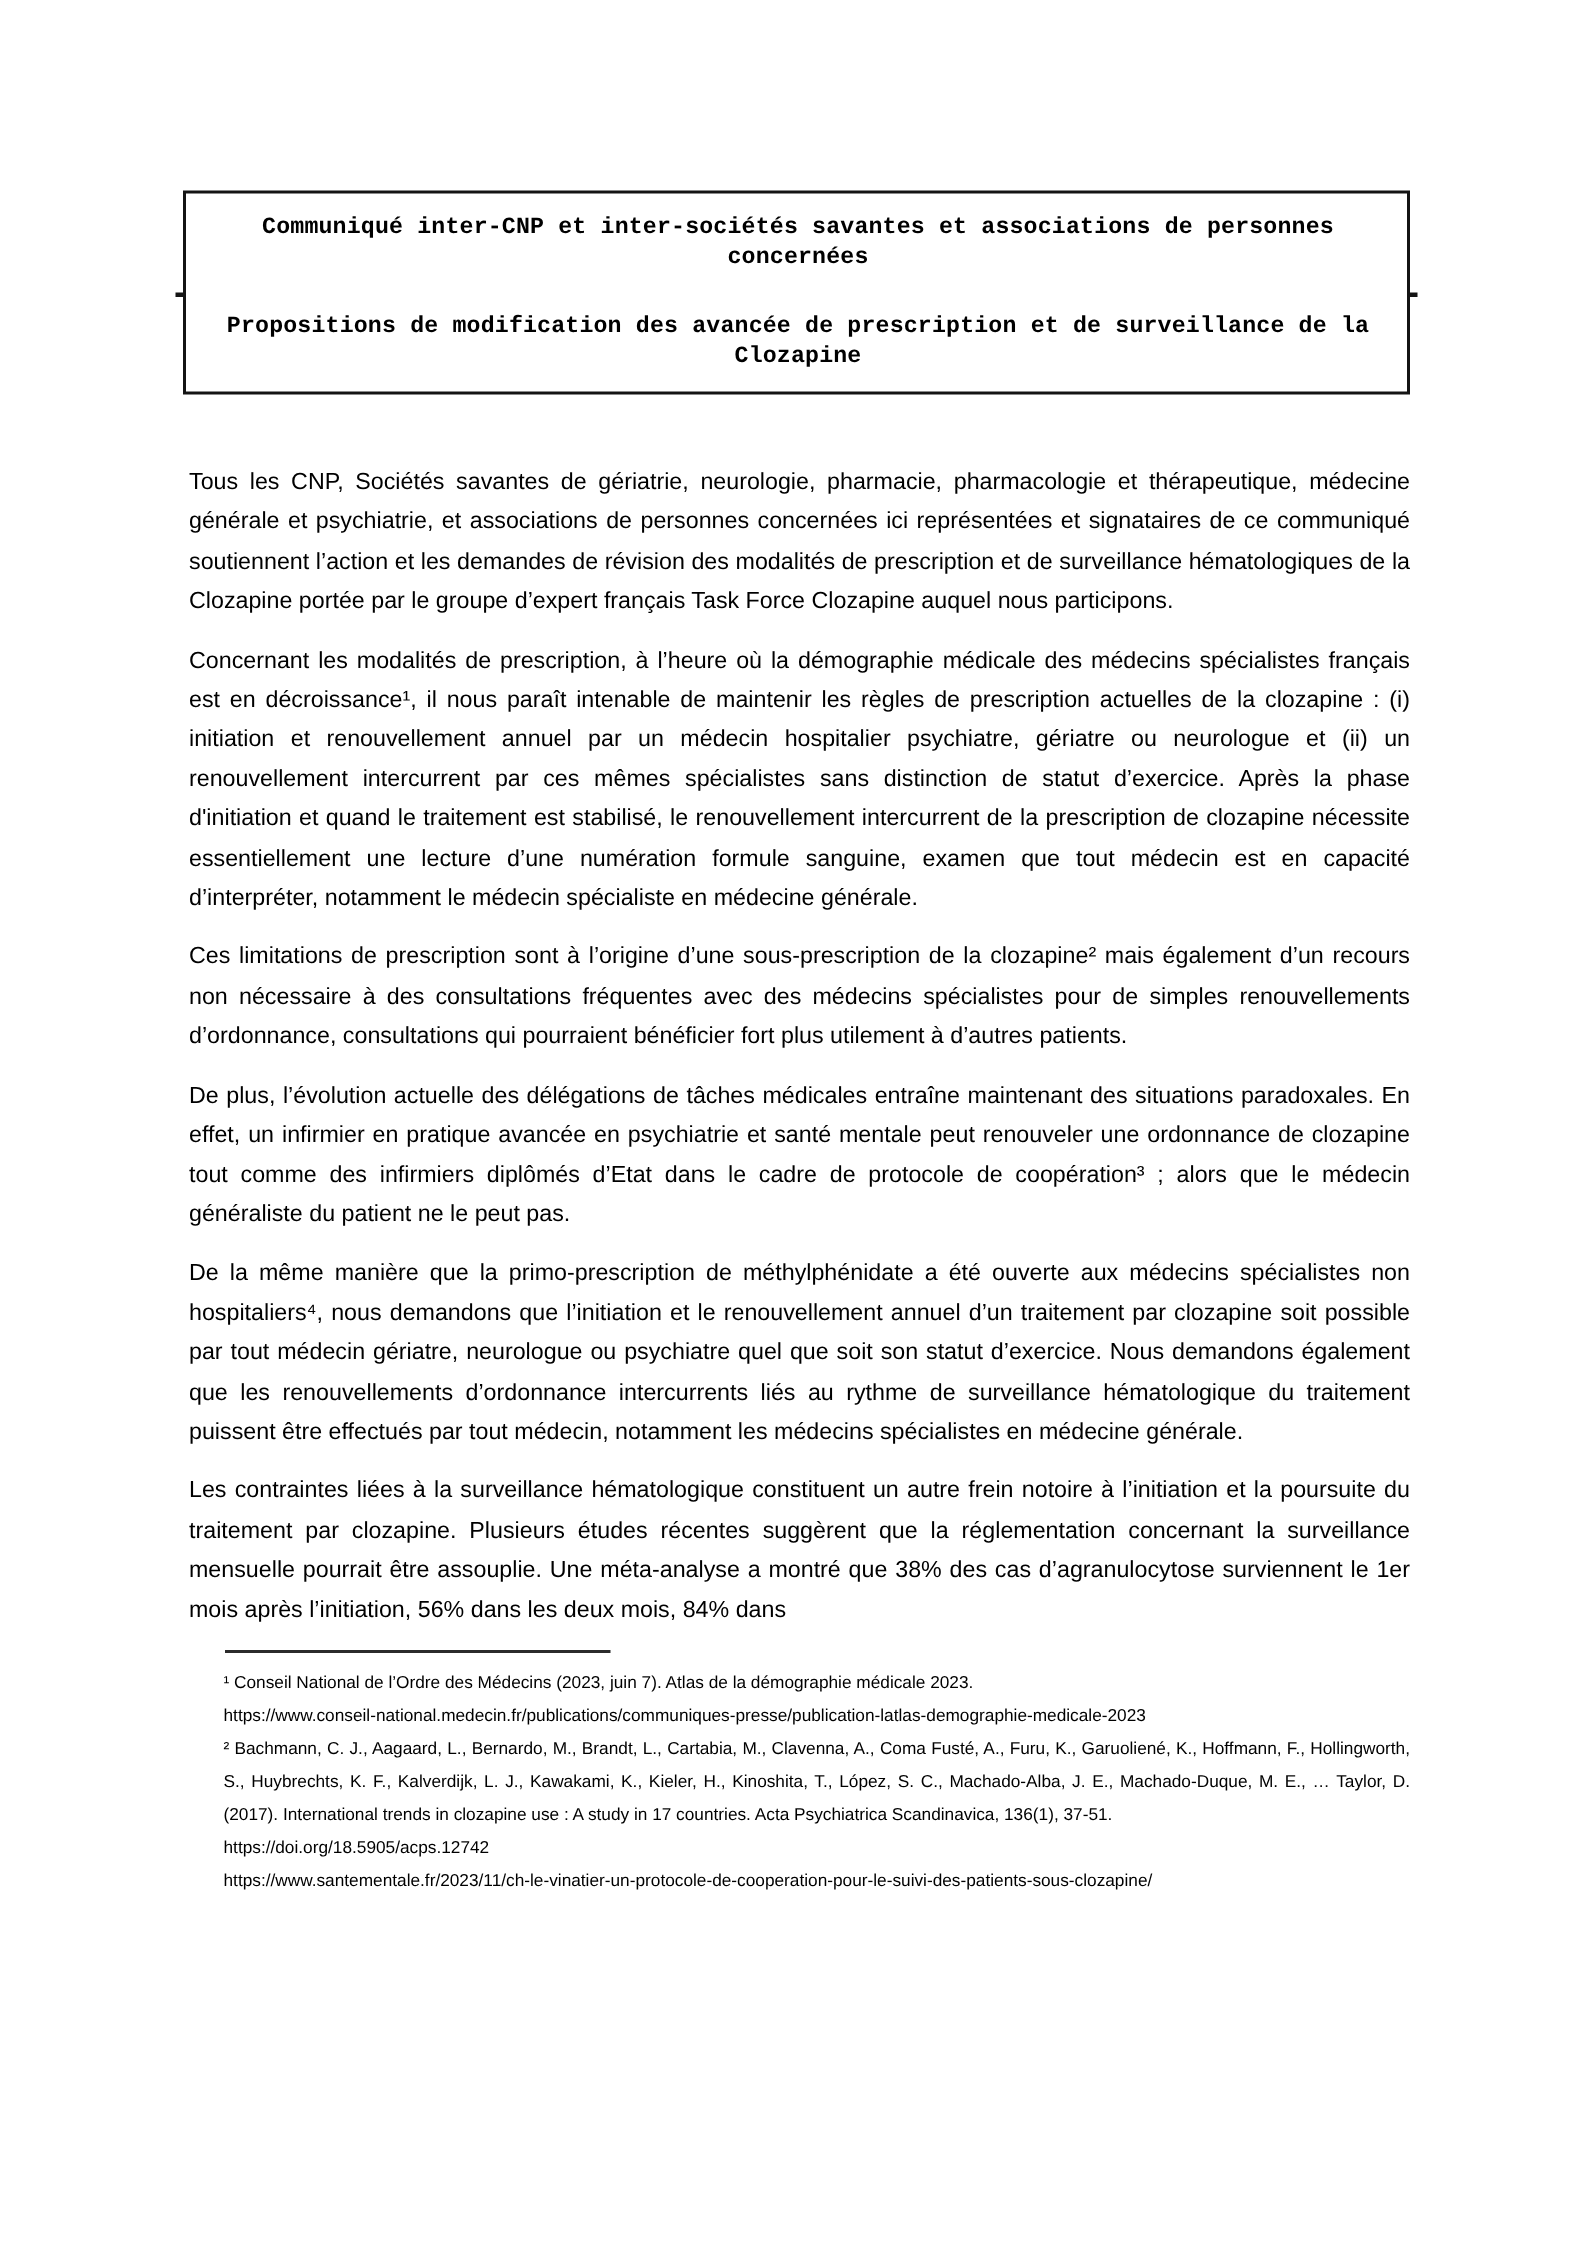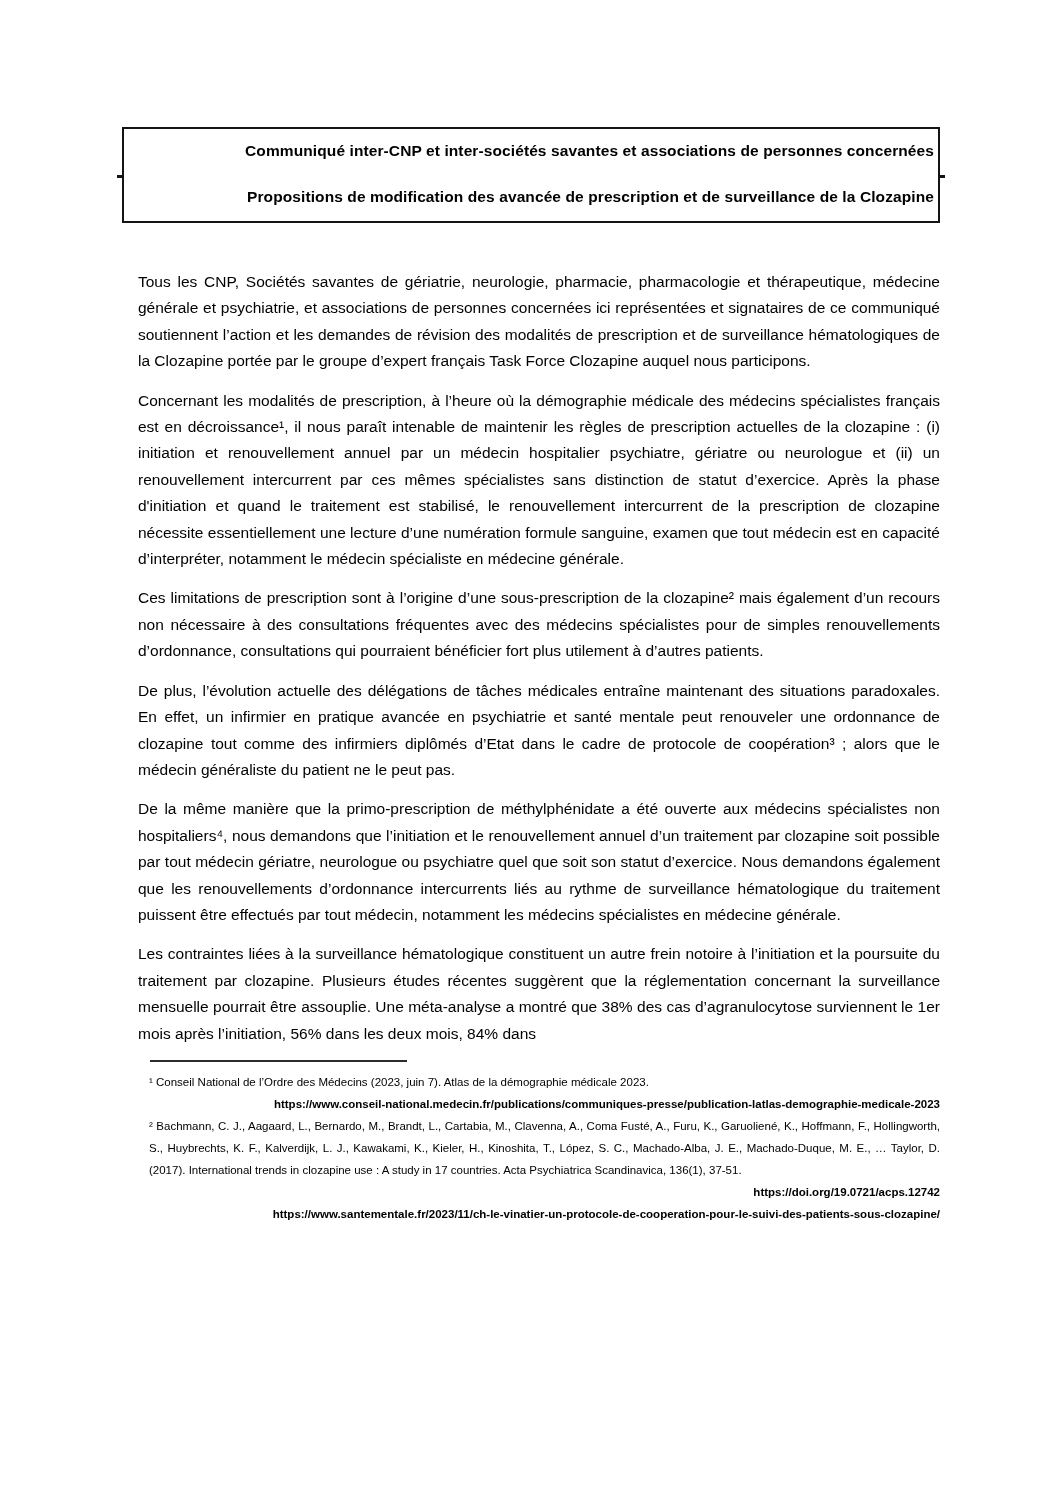--- a/index.html
+++ b/index.html
@@ -16,21 +16,22 @@
     font-family: "Liberation Sans", sans-serif;
     box-sizing: border-box;
     padding: 127px 120px 0 122px;
     overflow: hidden;
   }
   
   .title-box {
     position: relative;
     border: 2.5px solid #141414;
     padding: 12px 4px 14px 6px;
-    text-align: right;
+    text-align: center;
+    font-family: Liberation Mono, monospace;
   }
   
   .title-box::before,
   .title-box::after {
     content: "";
     position: absolute;
     top: 50%;
     width: 7px;
     height: 2.5px;
     background: #141414;
@@ -46,21 +47,21 @@
   }
   .title-line + .title-line { margin-top: 26px; }
   
   .doc-body {
     margin-top: 46px;
     font-size: 15.5px;
     line-height: 26.4px;
     text-align: justify;
   }
   .para {
-    margin: 0 0 13px 16px;
+    margin: 0 0 13px 4px;
   }
   
   .footnotes {
     margin-top: 0;
     margin-left: 27px;
   }
   .footnote-rule {
     width: 257px;
     height: 0;
     border: none;
@@ -69,22 +70,21 @@
   }
   .footnote {
     font-size: 11.5px;
     line-height: 22px;
     text-align: justify;
     margin: 0;
   }
   .fn-url {
     display: block;
     word-break: break-all;
-    text-align: right;
-    font-weight: bold;
+    text-align: left;
   }
 </style>
 </head>
 <body>
 
 <div class="page">
 
   <div class="title-box">
     <p class="title-line">Communiqué inter-CNP et inter-sociétés savantes et associations de personnes concernées</p>
     <p class="title-line">Propositions de modification des avancée de prescription et de surveillance de la Clozapine</p>
@@ -102,21 +102,21 @@
   <div class="footnotes">
     <div class="footnote-rule"></div>
 
     <div class="footnote">
       <span class="fn-text">¹ Conseil National de l’Ordre des Médecins (2023, juin 7). Atlas de la démographie médicale 2023.</span>
       <span class="fn-url">https://www.conseil-national.medecin.fr/publications/communiques-presse/publication-latlas-demographie-medicale-2023</span>
     </div>
 
     <div class="footnote">
       <span class="fn-text">² Bachmann, C. J., Aagaard, L., Bernardo, M., Brandt, L., Cartabia, M., Clavenna, A., Coma Fusté, A., Furu, K., Garuoliené, K., Hoffmann, F., Hollingworth, S., Huybrechts, K. F., Kalverdijk, L. J., Kawakami, K., Kieler, H., Kinoshita, T., López, S. C., Machado-Alba, J. E., Machado-Duque, M. E., … Taylor, D. (2017). International trends in clozapine use : A study in 17 countries. Acta Psychiatrica Scandinavica, 136(1), 37-51.</span>
-      <span class="fn-url">https://doi.org/19.0721/acps.12742</span>
+      <span class="fn-url">https://doi.org/18.5905/acps.12742</span>
     </div>
 
     <div class="footnote">
       <span class="fn-url">https://www.santementale.fr/2023/11/ch-le-vinatier-un-protocole-de-cooperation-pour-le-suivi-des-patients-sous-clozapine/</span>
     </div>
 
     <div class="footnote">
     </div>
   </div>
 

